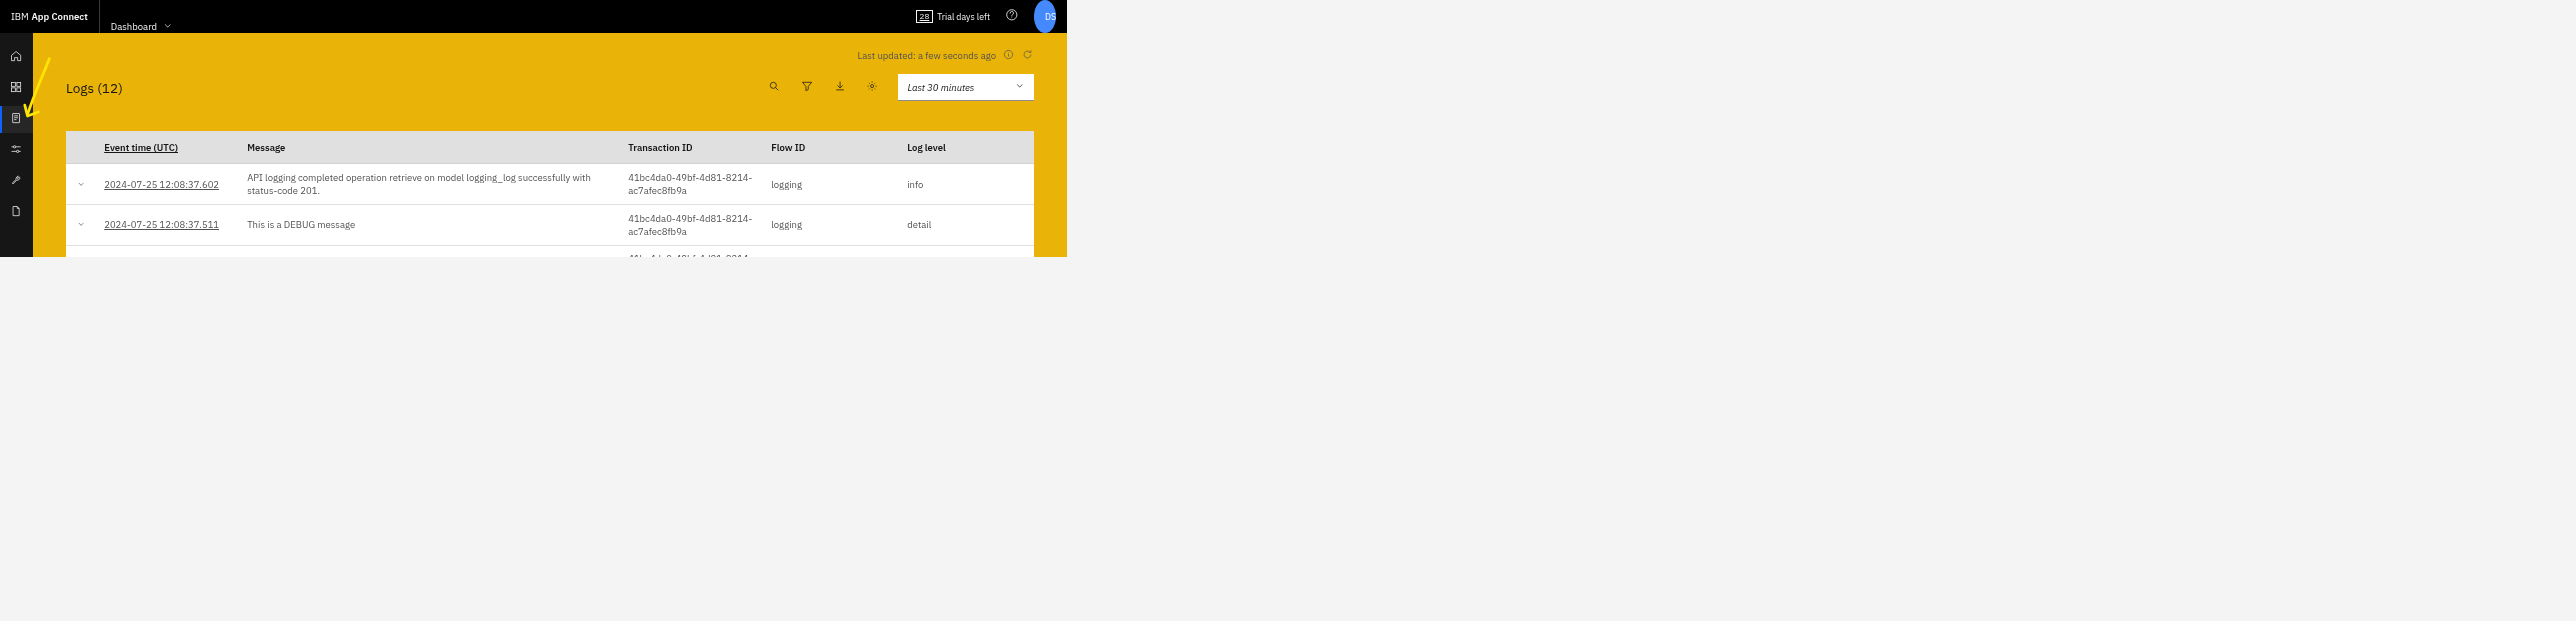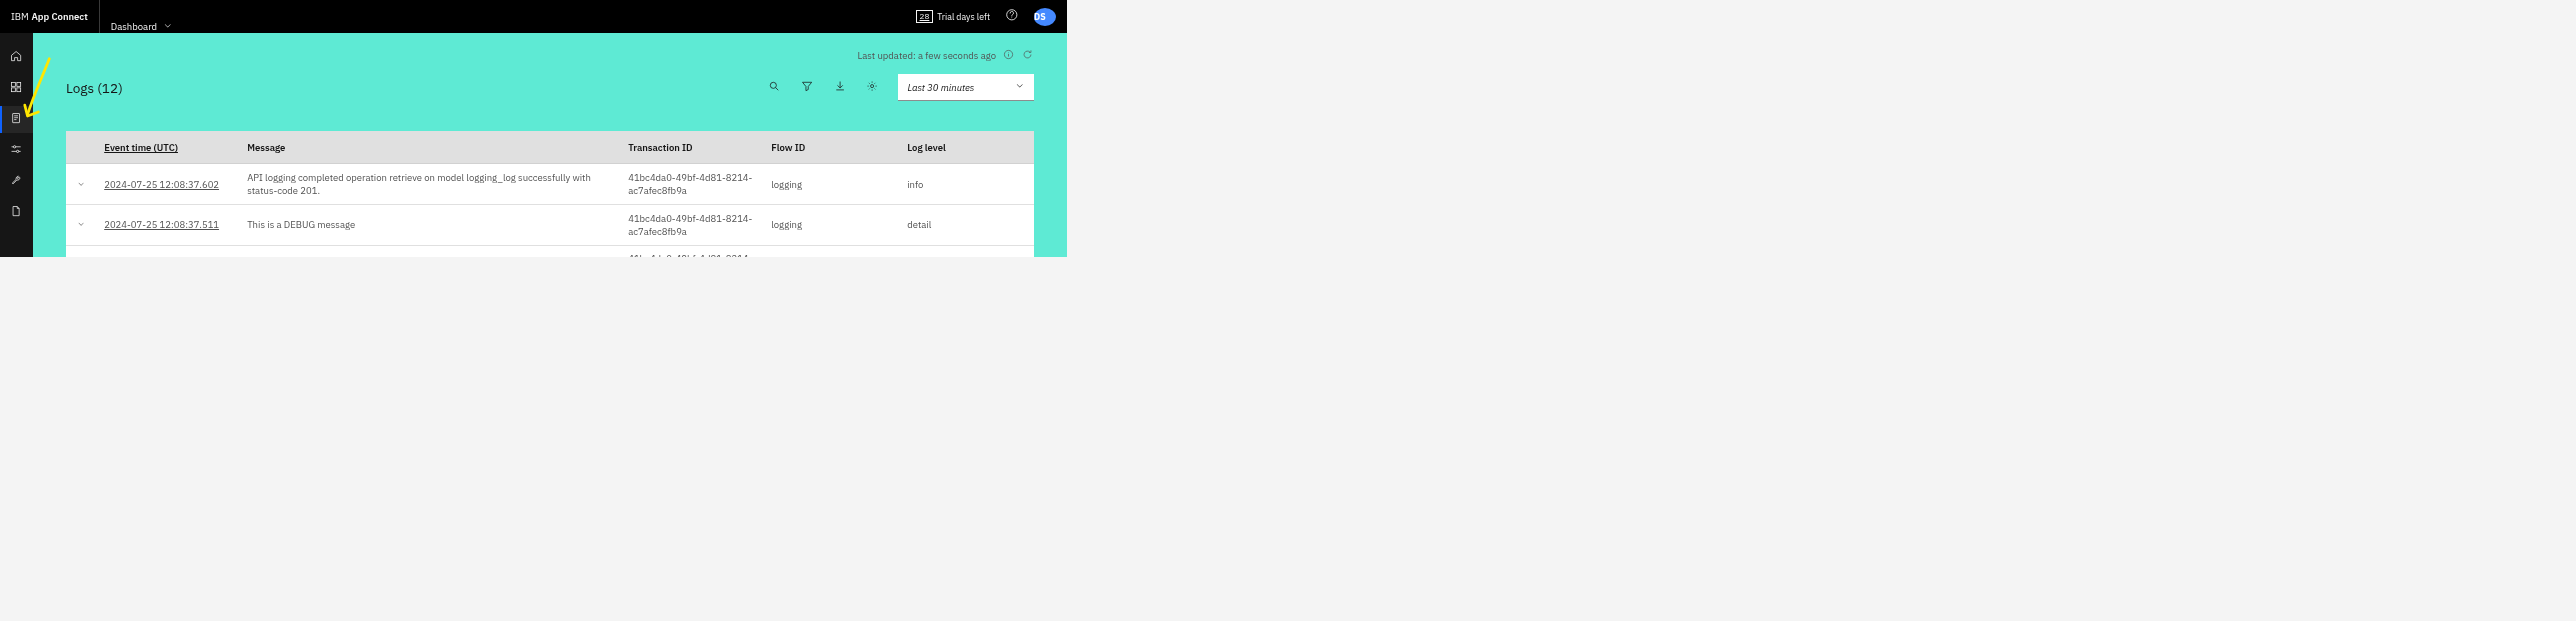--- a/index.html
+++ b/index.html
@@ -74,29 +74,29 @@
     width: 22px;
     height: 22px;
     display: flex;
     align-items: center;
     justify-content: center;
     color: #f4f4f4;
     cursor: pointer;
   }
   .avatar {
     width: 22px;
-    height: 18px;
+    height: 33px;
     border-radius: 50%;
     background: #4589ff;
     color: #fff;
     display: flex;
     align-items: center;
-    justify-content: flex-start;
+    justify-content: flex-end;
     font-size: 8.8px;
-    font-weight: 700;
+    font-weight: 400;
   }
 
   
   .side-nav {
     position: absolute;
     left: 0;
     top: 33px;
     bottom: 0;
     width: 33px;
     background: #161616;
@@ -132,21 +132,21 @@
   }
 
   
   .main {
     position: absolute;
     left: 33px;
     right: 0;
     top: 33px;
     bottom: 0;
     padding: 16.3px 33px 0 33px;
-    background: #5eead4;
+    background: #eab308;
   }
   .last-updated {
     display: flex;
     justify-content: flex-end;
     align-items: center;
     gap: 6.8px;
     color: #525252;
     font-size: 9.5px;
     margin-bottom: 12.2px;
   }

